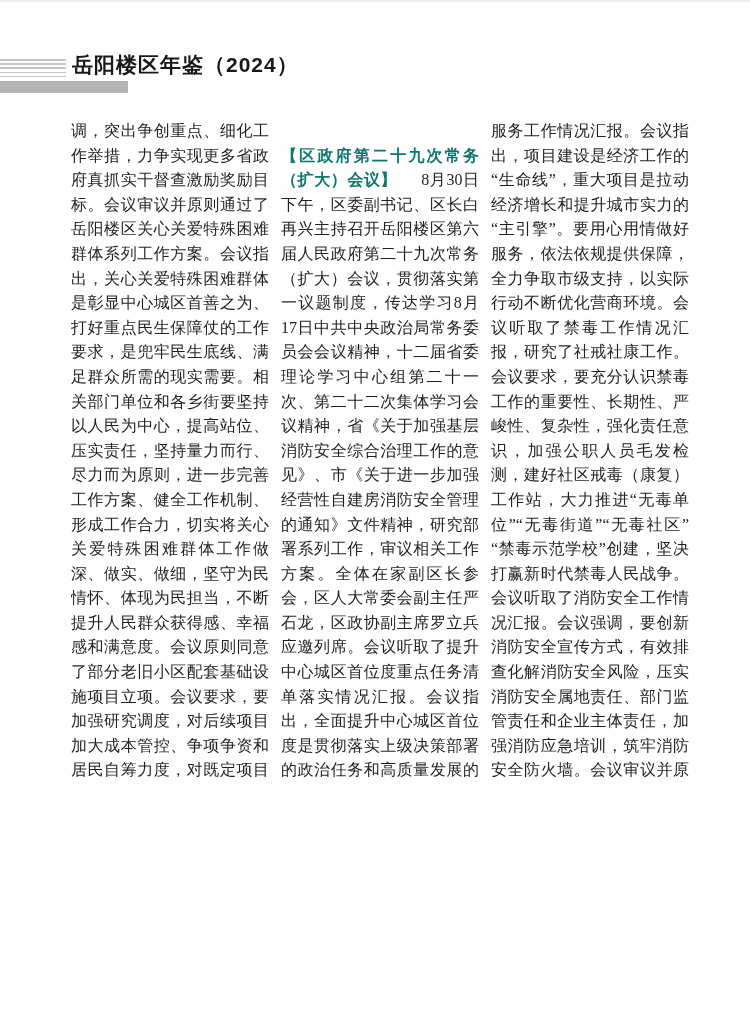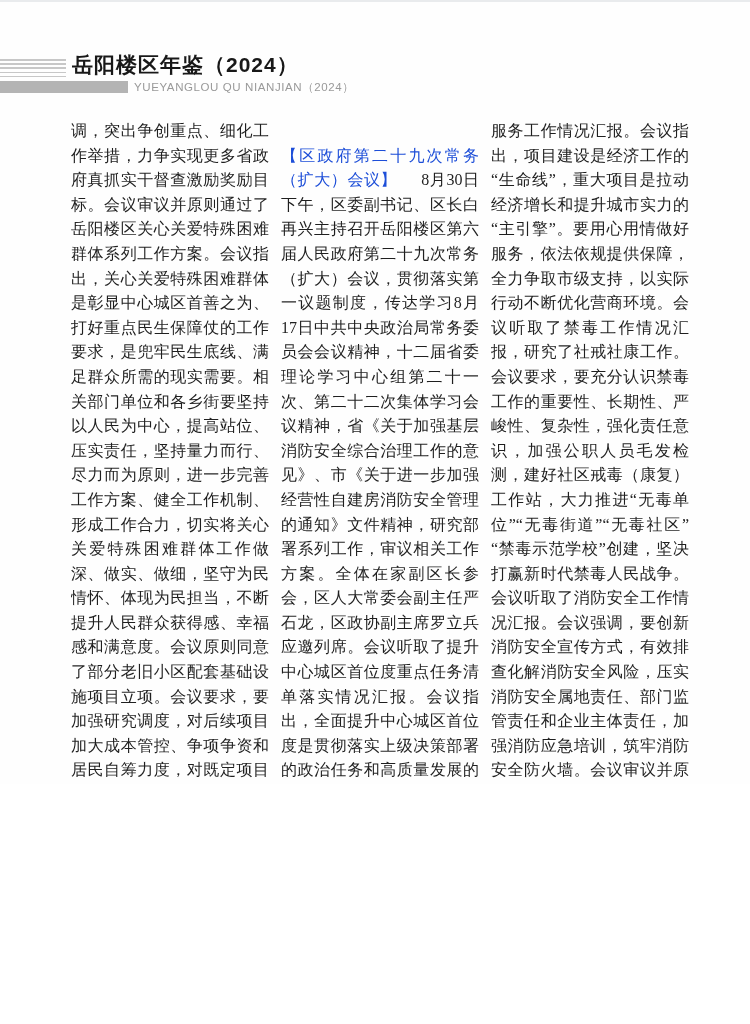--- a/index.html
+++ b/index.html
@@ -42,40 +42,39 @@
     font-size:16px; line-height:24.6px;
     text-align:justify; text-justify:inter-ideograph;
     color:#1f1f1f;
   }
   .col p { margin:0; }
   .col-1 { left:71px; }
   .col-2 { left:281px; }
   .col-3 { left:491px; }
 
   .entry { margin-top:24.6px !important; }
-  .entry-title { font-weight:normal; color:#1d4ed8; }
+  .entry-title { font-weight:bold; color:#0f766e; }
   .entry-gap { display:inline-block; width:24px; }
 
   
   .page-number {
     position:absolute; left:82px; top:961px;
     font-size:15px; color:#333;
     font-family:"Liberation Serif", serif;
     font-style:italic;
   }
 </style>
 </head>
 <body>
 
 <div class="page">
 
   <div class="hdr-stripes"></div>
   <div class="hdr-title">岳阳楼区年鉴（2024）</div>
   <div class="hdr-bar"></div>
-  <div class="hdr-sub">YUEYANGLOU QU NIANJIAN（2024）</div>
 
   <div class="col col-1">
     <p>调，突出争创重点、细化工作举措，力争实现更多省政府真抓实干督查激励奖励目标。会议审议并原则通过了岳阳楼区关心关爱特殊困难群体系列工作方案。会议指出，关心关爱特殊困难群体是彰显中心城区首善之为、打好重点民生保障仗的工作要求，是兜牢民生底线、满足群众所需的现实需要。相关部门单位和各乡街要坚持以人民为中心，提高站位、压实责任，坚持量力而行、尽力而为原则，进一步完善工作方案、健全工作机制、形成工作合力，切实将关心关爱特殊困难群体工作做深、做实、做细，坚守为民情怀、体现为民担当，不断提升人民群众获得感、幸福感和满意度。会议原则同意了部分老旧小区配套基础设施项目立项。会议要求，要加强研究调度，对后续项目加大成本管控、争项争资和居民自筹力度，对既定项目全面开展“回头看”，控成本、保安全、保质量，有效消除各类风险隐患，将老旧小区改造这项民生工程办好办实。会议还审议并原则通过了《关于岳阳楼区2022年决算草案和2023年上半年预算执行情况的报告》；研究了粤汉铁路历史文化博览园项目和梅溪桥农贸市场临时过渡点建设有关工作。会议还研究</p>
   </div>
 
   <div class="col col-2">
     <p class="entry"><span class="entry-title">【区政府第二十九次常务（扩大）会议】</span><span class="entry-gap"></span><span>8月30日下午，区委副书记、区长白再兴主持召开岳阳楼区第六届人民政府第二十九次常务（扩大）会议，贯彻落实第一议题制度，传达学习8月17日中共中央政治局常务委员会会议精神，十二届省委理论学习中心组第二十一次、第二十二次集体学习会议精神，省《关于加强基层消防安全综合治理工作的意见》、市《关于进一步加强经营性自建房消防安全管理的通知》文件精神，研究部署系列工作，审议相关工作方案。全体在家副区长参会，区人大常委会副主任严石龙，区政协副主席罗立兵应邀列席。会议听取了提升中心城区首位度重点任务清单落实情况汇报。会议指出，全面提升中心城区首位度是贯彻落实上级决策部署的政治任务和高质量发展的实际需求，要牢固树立全市“一盘棋”思想，加强向上对接，整合市区资源，借力借势实现全方位提质增效；要坚持以人民为中心，扎实做好群众工作，深入推行“浦江经验”“群英断是非”等好经验、好做法，不断增强群众获得感、幸福感、安全感。会议听取了重大项目建设协调</span></p>
   </div>
 
   <div class="col col-3">

